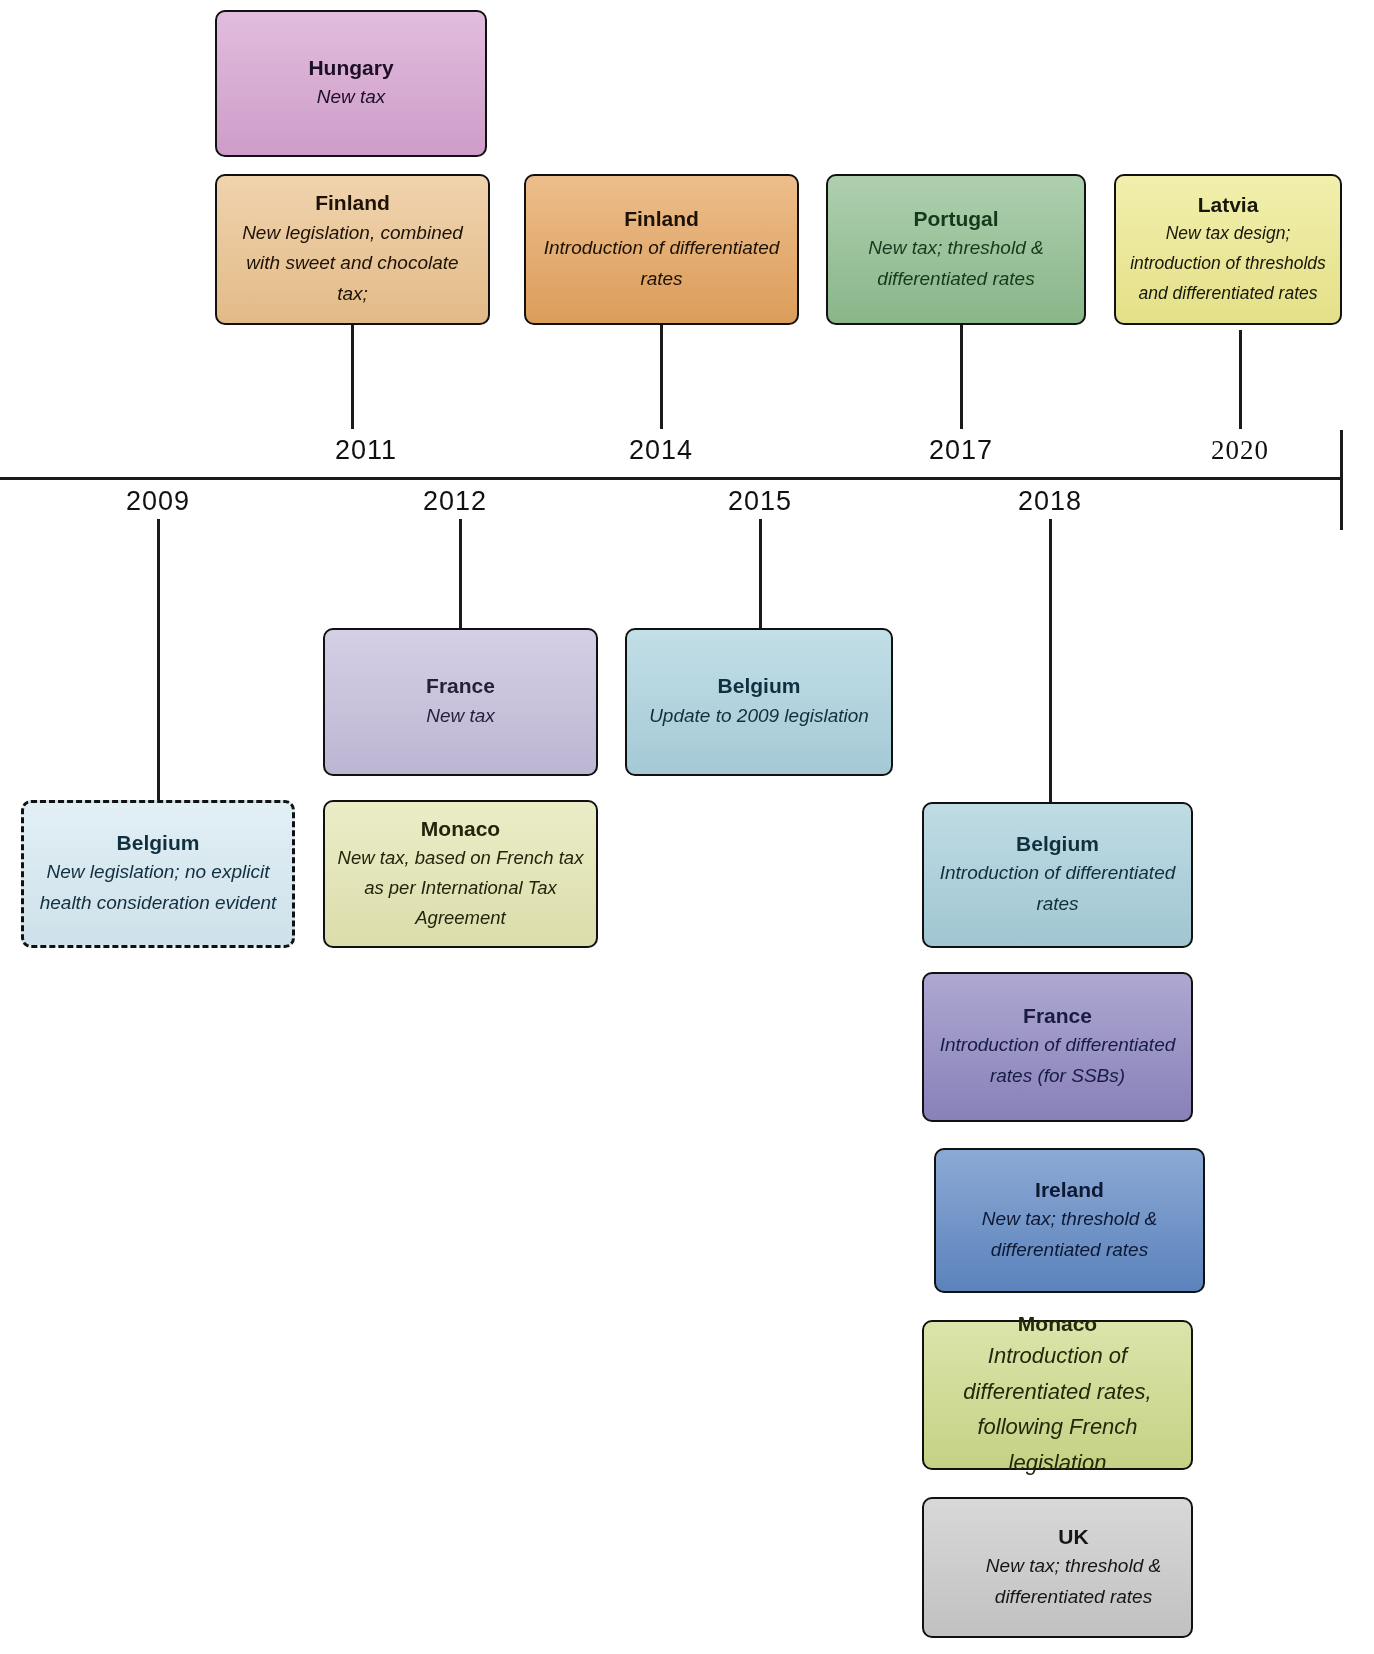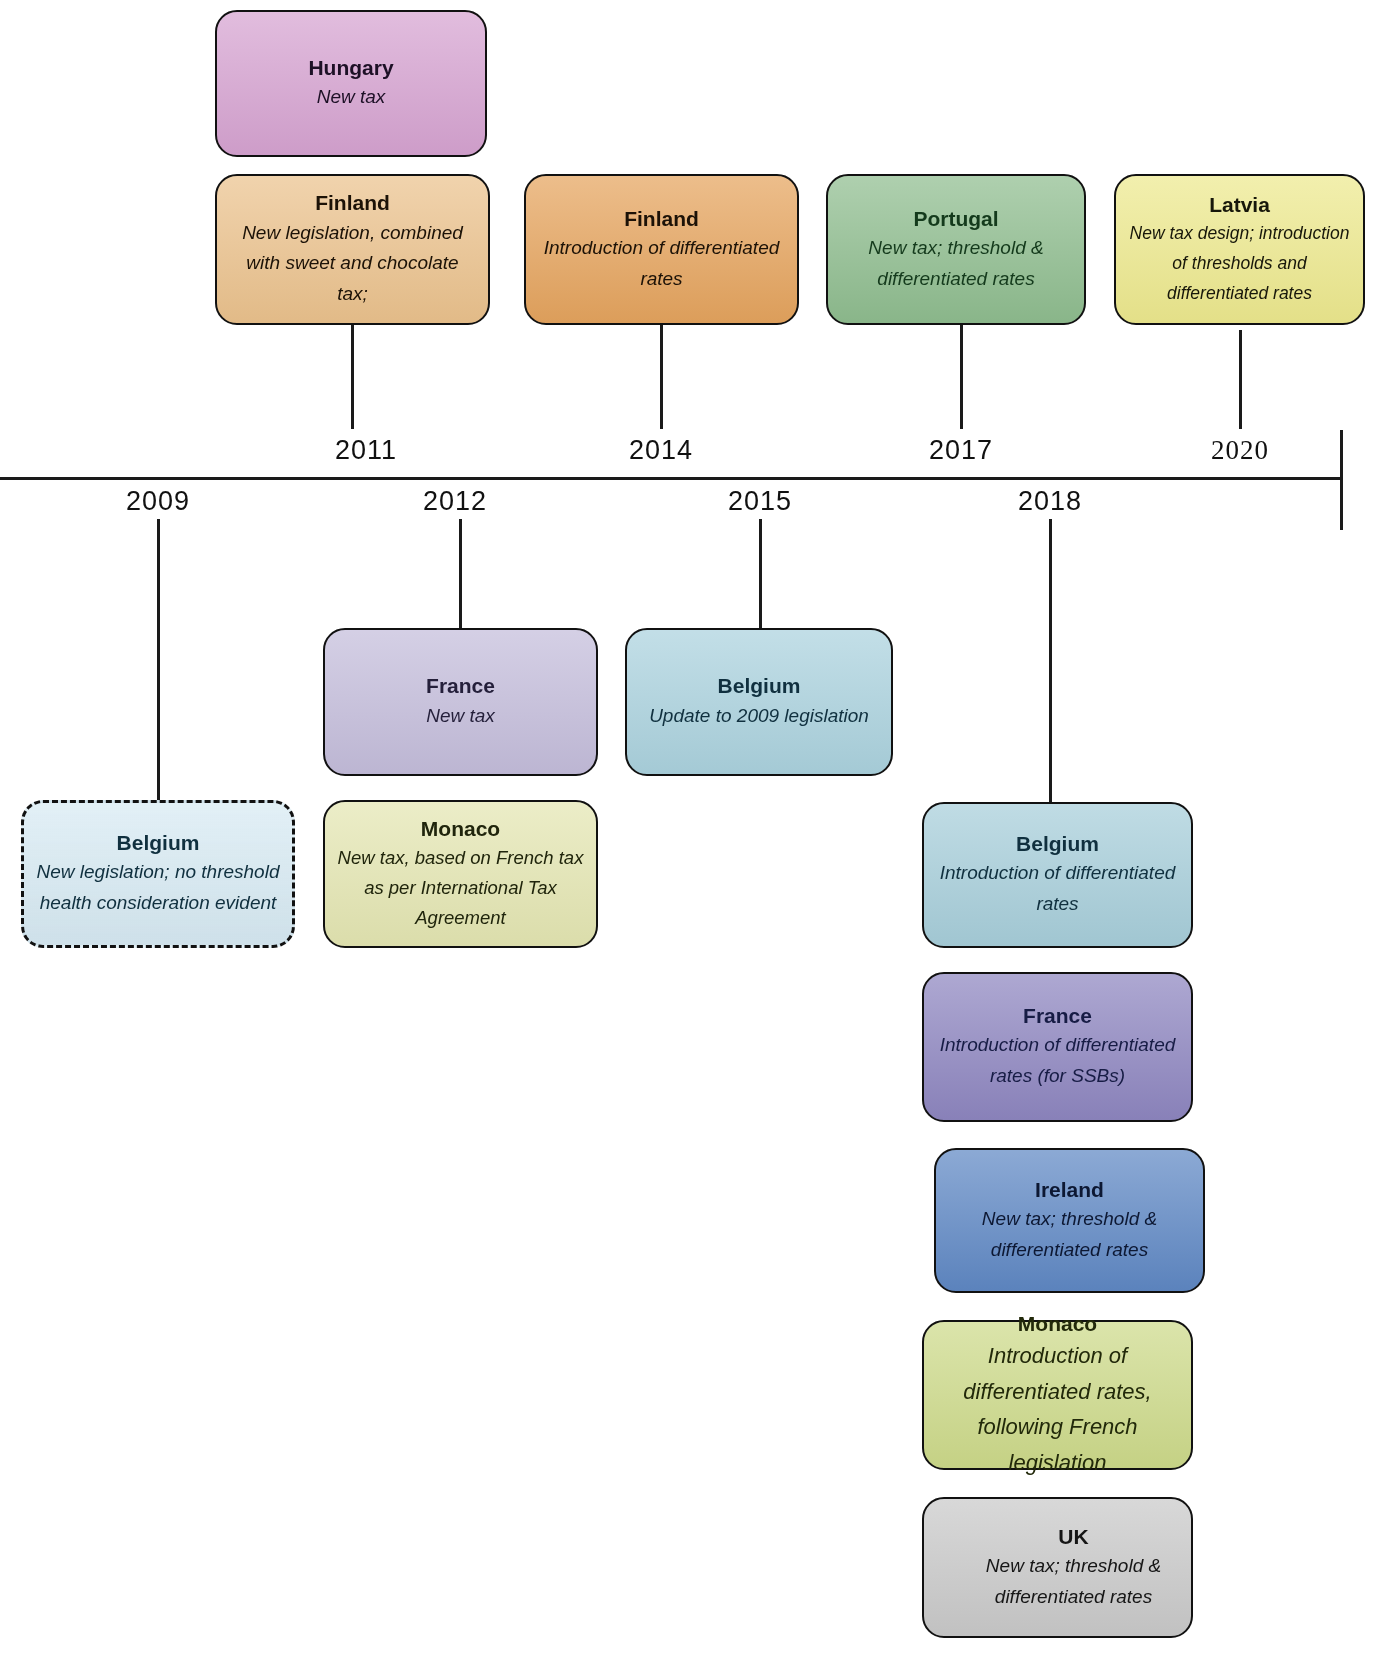--- a/index.html
+++ b/index.html
@@ -33,37 +33,37 @@
   .yt2{left:891px;top:435px;}
   .yt3{left:1170px;top:435px;font-family:Liberation Serif, serif;}
   .yb0{left:88px;top:486px;}
   .yb1{left:385px;top:486px;}
   .yb2{left:690px;top:486px;}
   .yb3{left:980px;top:486px;}
   
   .event-box{
     position:absolute;
     border:2.5px solid #111;
-    border-radius:22px;
+    border-radius:10px;
     box-sizing:border-box;
     display:flex;flex-direction:column;
     align-items:center;justify-content:center;
     text-align:center;
     padding:8px 12px;
     background-image:linear-gradient(rgba(255,255,255,.28), rgba(0,0,0,.04));
   }
   .event-box.dashed{border:3px dashed #111;}
   .box-title{font-weight:bold;font-size:21px;line-height:1.35;}
   .box-desc{font-size:19px;line-height:1.62;font-style:italic;}
   
   .n0{left:215px;top:10px;width:272px;height:147px;}
   .n1{left:215px;top:174px;width:275px;height:151px;}
   .n2{left:524px;top:174px;width:275px;height:151px;}
   .n3{left:826px;top:174px;width:260px;height:151px;}
-  .n4{left:1114px;top:174px;width:251px;height:151px;}
+  .n4{left:1114px;top:174px;width:228px;height:151px;}
   .n4 .box-desc{font-size:17.5px;line-height:1.7;}
   .n5{left:323px;top:628px;width:275px;height:148px;}
   .n6{left:625px;top:628px;width:268px;height:148px;}
   .n7{left:21px;top:800px;width:274px;height:148px;}
   .n8{left:323px;top:800px;width:275px;height:148px;}
   .n8 .box-desc{font-size:18.5px;line-height:1.62;}
   .n9{left:922px;top:802px;width:271px;height:146px;}
   .n10{left:922px;top:972px;width:271px;height:150px;}
   .n11{left:922px;top:1148px;width:271px;height:145px;margin-left:12px;}
   .n12{left:922px;top:1320px;width:271px;height:150px;}
@@ -128,21 +128,21 @@
     <div class="box-desc">New tax</div>
   </div>
 
   <div class="event-box n6" style="background-color: rgb(171, 210, 222); color: rgb(16, 48, 63);">
     <div class="box-title">Belgium</div>
     <div class="box-desc">Update to 2009 legislation</div>
   </div>
 
   <div class="event-box dashed n7" style="background-color: rgb(215, 234, 243); color: rgb(16, 48, 63);">
     <div class="box-title">Belgium</div>
-    <div class="box-desc">New legislation; no threshold health consideration evident</div>
+    <div class="box-desc">New legislation; no explicit health consideration evident</div>
   </div>
 
   <div class="event-box n8" style="background-color: rgb(228, 230, 178); color: rgb(32, 37, 12);">
     <div class="box-title">Monaco</div>
     <div class="box-desc">New tax, based on French tax as per International Tax Agreement</div>
   </div>
 
   <div class="event-box n9" style="background-color: rgb(167, 206, 218); color: rgb(16, 48, 63);">
     <div class="box-title">Belgium</div>
     <div class="box-desc">Introduction of differentiated rates</div>

